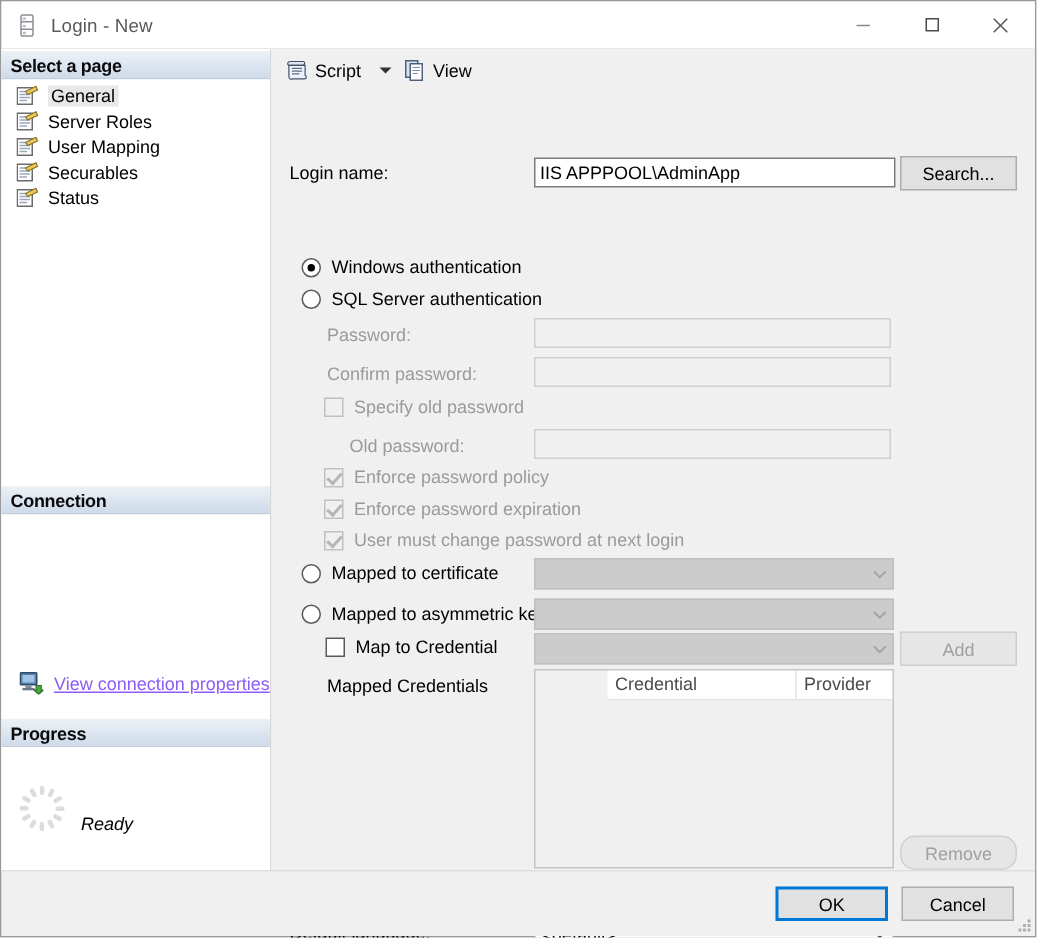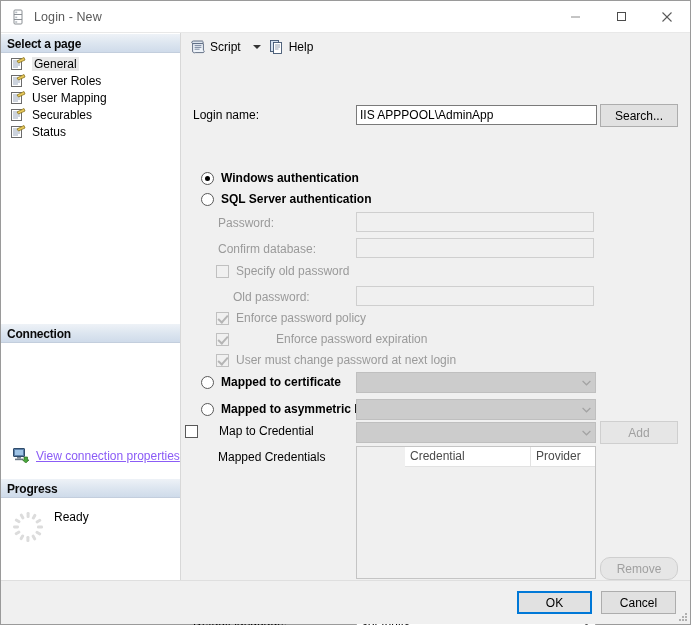--- a/index.html
+++ b/index.html
@@ -149,23 +149,24 @@
   }
 
   .progress-area {
     background: #fff;
     height: 82px;
     flex: 0 0 auto;
     position: relative;
   }
   .progress-row {
     display: flex;
-    align-items: flex-start;
-    padding-top: 12px;
+    align-items: flex-end;
+    padding-top: 24px;
     padding-left: 10px;
+    font-style: italic;
   }
   .spinner {
     width: 34px; height: 34px; flex: 0 0 auto; margin-right: 9px; position: relative;
   }
   .progress-text { font-size: 12px; color: #000; }
 
   
   .right-pane {
     flex: 1 1 auto;
     background: #f0f0f0;
@@ -245,21 +246,21 @@
     font-size: 12px;
     color: #000;
     display: flex;
     align-items: center;
     justify-content: center;
     font-family: "Liberation Sans", sans-serif;
   }
   .btn.dis { color: #a0a0a0; border-color: #cfcfcf; background: #e6e6e6; }
   .btn.default { border: 2px solid #0078d7; background: #e1e1e1; }
 
-  .radio-row { display: flex; align-items: center; font-weight: bold; }
+  .radio-row { display: flex; align-items: center; }
   .radio {
     width: 13px; height: 13px; border-radius: 50%;
     border: 1px solid #595959; background: #fff;
     box-sizing: border-box; margin-right: 7px; flex:0 0 auto;
     position: relative;
   }
   .radio.checked::after {
     content: "";
     position: absolute;
     left: 3px; top: 3px;
@@ -529,21 +530,21 @@
         <div class="tb-item">
           <span class="tb-icon">
             <svg width="16" height="16" viewBox="0 0 16 16">
               <rect x="1.5" y="1.5" width="8" height="11" fill="#d6e2f0" stroke="#3f5470" stroke-width="0.9"></rect>
               <rect x="4.5" y="3.5" width="8" height="11" fill="#ffffff" stroke="#3f5470" stroke-width="0.9"></rect>
               <line x1="6" y1="6" x2="11" y2="6" stroke="#7b8aa0" stroke-width="0.8"></line>
               <line x1="6" y1="8" x2="11" y2="8" stroke="#7b8aa0" stroke-width="0.8"></line>
               <line x1="6" y1="10" x2="9.5" y2="10" stroke="#7b8aa0" stroke-width="0.8"></line>
             </svg>
           </span>
-          <span>Help</span>
+          <span>View</span>
         </div>
       </div>
 
       <div class="form-area">
 
         <div class="row" style="left:12px; top:47px;">
           <span class="lbl">Login name:</span>
         </div>
         <div class="txt" style="position:absolute; left:175px; top:44px; width:241px;">IIS APPPOOL\AdminApp</div>
         <div class="btn" style="position:absolute; left:419px; top:43px; width:78px;">Search...</div>
@@ -556,39 +557,39 @@
           <span class="radio"></span>
           <span class="lbl">SQL Server authentication</span>
         </div>
 
         <div class="row" style="left:37px; top:155px;">
           <span class="lbl dis">Password:</span>
         </div>
         <div class="txt dis" style="position:absolute; left:175px; top:151px; width:238px;"></div>
 
         <div class="row" style="left:37px; top:181px;">
-          <span class="lbl dis">Confirm database:</span>
+          <span class="lbl dis">Confirm password:</span>
         </div>
         <div class="txt dis" style="position:absolute; left:175px; top:177px; width:238px;"></div>
 
         <div class="row" style="left:35px; top:203px;">
           <span class="cb dis"></span>
           <span class="lbl dis">Specify old password</span>
         </div>
 
         <div class="row" style="left:52px; top:229px;">
           <span class="lbl dis">Old password:</span>
         </div>
         <div class="txt dis" style="position:absolute; left:175px; top:225px; width:238px;"></div>
 
         <div class="row" style="left:35px; top:250px;">
           <span class="cb checked dis"></span>
           <span class="lbl dis">Enforce password policy</span>
         </div>
-        <div class="row" style="left:35px; top:271px;gap:40px;">
+        <div class="row" style="left:35px; top:271px;">
           <span class="cb checked dis"></span>
           <span class="lbl dis">Enforce password expiration</span>
         </div>
         <div class="row" style="left:35px; top:292px;">
           <span class="cb checked dis"></span>
           <span class="lbl dis">User must change password at next login</span>
         </div>
 
         <div class="row radio-row" style="left:20px; top:314px;">
           <span class="radio"></span>
@@ -609,21 +610,21 @@
         </div>
         <div class="combo dis" style="position:absolute; left:175px; top:338px; width:240px;">
           <span class="cval"></span>
           <span class="carrow">
             <svg width="9" height="6" viewBox="0 0 9 6">
                 <path d="M0.6 1 L4.5 4.8 L8.4 1" fill="none" stroke="#a3a3a3" stroke-width="1.2"></path>
               </svg>
           </span>
         </div>
 
-        <div class="row" style="left:4px; top:363px;gap:14px;">
+        <div class="row" style="left:36px; top:363px;">
           <span class="cb"></span>
           <span class="lbl">Map to Credential</span>
         </div>
         <div class="combo dis" style="position:absolute; left:175px; top:361px; width:240px;">
           <span class="cval"></span>
           <span class="carrow">
             <svg width="9" height="6" viewBox="0 0 9 6">
                 <path d="M0.6 1 L4.5 4.8 L8.4 1" fill="none" stroke="#a3a3a3" stroke-width="1.2"></path>
               </svg>
           </span>

